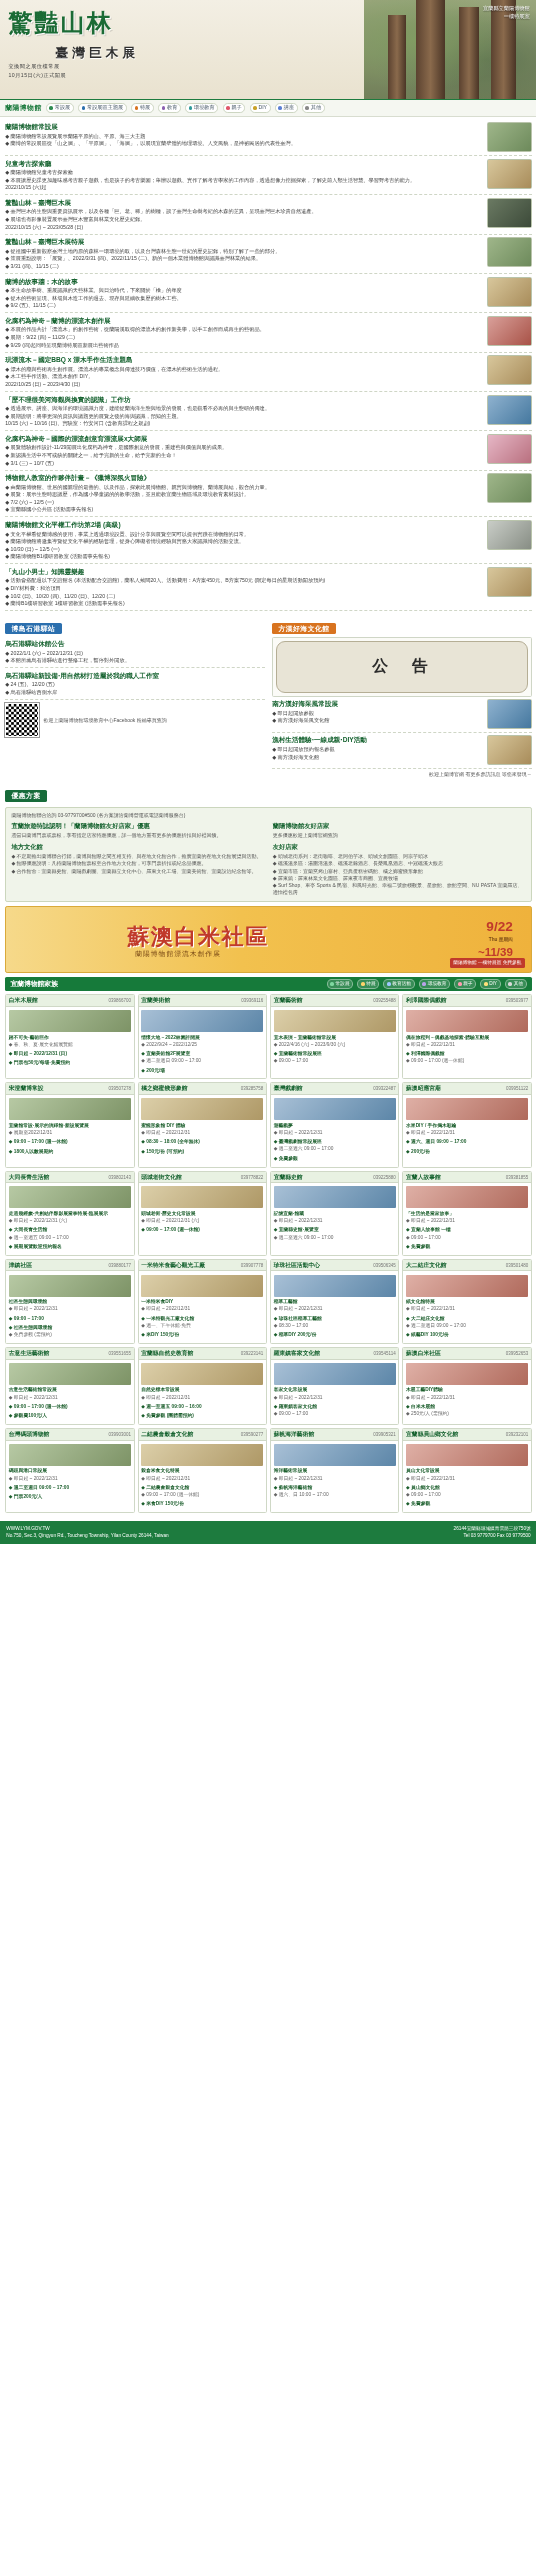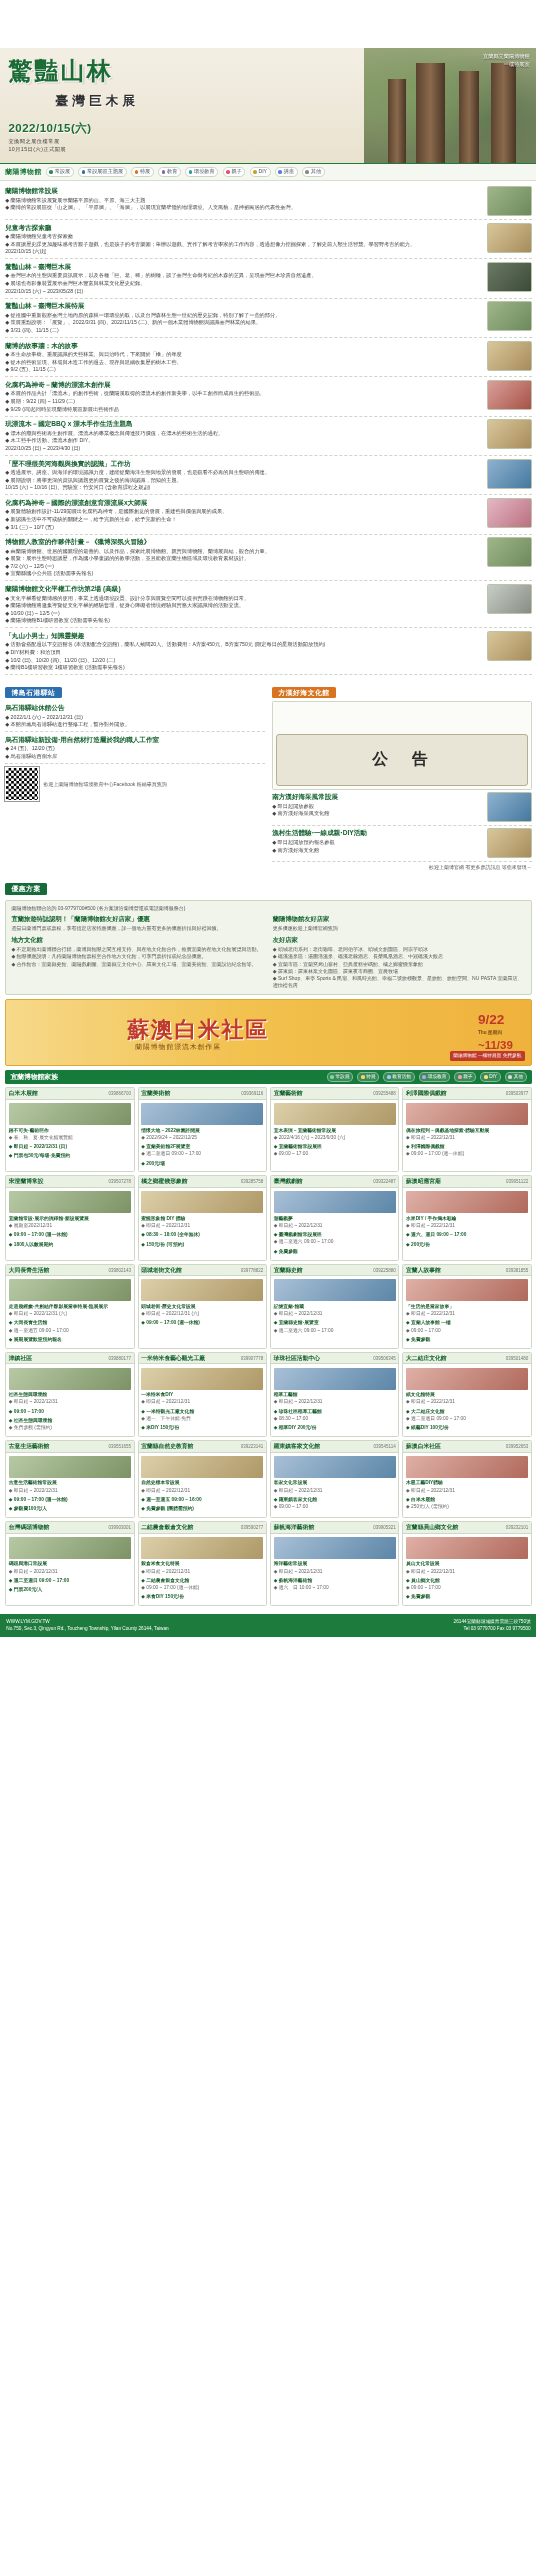--- a/index.html
+++ b/index.html
@@ -42,24 +42,23 @@
     text-align: center;
     line-height: 1.2;
     font-weight: bold;
     min-width: 50px;
   }
   .topbar .logo .en { font-size: 2.9px; color: #444; font-weight: normal; display:block; }
 
   .hero {
     background: linear-gradient(180deg,#f3efe4 0%, #e9e2cf 100%);
     position: relative;
-    height: 116px;
+    height: 100px;
     overflow: hidden;
     border-bottom: 1.6px solid #1d7b3e;
-    margin-top: 48px;
   }
   .hero .trees {
     position: absolute; right: 0; top: 0; bottom: 0; width: 173px;
     background:
       radial-gradient(ellipse at 30% 40%, #6e8f4e 0%, rgba(110,143,78,0) 60%),
       radial-gradient(ellipse at 70% 60%, #47603a 0%, rgba(71,96,58,0) 65%),
       linear-gradient(180deg,#8a9a6a,#5d6f45);
     opacity: .85;
   }
   .hero .trunk { position:absolute; bottom:0; width:25px; background:linear-gradient(90deg,#5b4230,#8a6a4c,#4a3526); }
@@ -128,21 +127,21 @@
   .two-col { display: grid; grid-template-columns: 1fr 1fr; gap: 0 7.3px; }
 
   
   .poster {
     border: 0.5px solid #cfd6c6; border-radius: 1.6px; padding: 3.1px;
     background: #fbfbf7;
   }
   .poster .big {
     background: #e8e4d6; border: 1px solid #b5ae95; color: #2b2b2b;
     font-size: 15.7px; font-weight: bold; letter-spacing: 4.2px; text-align:center;
-    padding: 13.6px 0; border-radius: 3px; margin-top: 29px;
+    padding: 13.6px 0; border-radius: 9px;
   }
   .qr {
     width: 34px; height: 34px; background:
       repeating-conic-gradient(#000 0 25%, #fff 0 50%) 0 0/5.2px 5.2px;
     border: 1.6px solid #fff; outline: 0.5px solid #999;
   }
   .small { font-size: 5px; color:#555; }
 
   
   .promo { background:#f0f4ea; border:0.5px solid #cbd6bd; border-radius:2.1px; padding: 4.2px 5.2px; margin: 3.1px 5.2px; }
@@ -153,21 +152,21 @@
   .banner {
     margin: 4.2px 5.2px; height: 67px; border-radius: 2.1px; position: relative; overflow:hidden;
     background: linear-gradient(90deg,#f6d98a 0%, #f2c14e 45%, #efb23c 100%);
     border: 0.5px solid #d9a93a;
   }
   .banner .bt {
     position:absolute; left: 121px; top: 13.6px; font-size: 22px; font-weight: bold;
     color: #c03a2b; letter-spacing: 1.6px; text-shadow: 1px 1px 0 #fff;
   }
   .banner .bs { position:absolute; left: 129px; top: 42px; font-size: 6.8px; color:#7a4a16; letter-spacing:1px;}
-  .banner .bd { position:absolute; right: 18px; top: 10.5px; text-align:left; color:#c03a2b; font-weight:bold; }
+  .banner .bd { position:absolute; right: 18px; top: 10.5px; text-align:right; color:#c03a2b; font-weight:bold; }
   .banner .bd .d1 { font-size: 13.6px; }
   .banner .bd .d2 { font-size: 11.5px; }
   .banner .bd .sm { font-size: 4.7px; color:#7a4a16; }
   .banner .stamp {
     position:absolute; right: 6.3px; bottom: 4.2px; background:#c03a2b; color:#fff;
     font-size: 4.7px; padding: 1.6px 3.1px; border-radius: 1.6px; text-align:center; line-height:1.3;
   }
 
   
   .family-head {
@@ -210,21 +209,20 @@
     <div class="trunk t2"></div>
     <div class="trunk t3"></div>
     <div class="trunk t4"></div>
     <div class="venue">
       <div>宜蘭縣立蘭陽博物館</div>
       <div>一樓特展室</div>
     </div>
     <div class="hero-inner">
       <h1>驚豔山林</h1>
       <h2>臺灣巨木展</h2>
-      <div class="date">2022/10/15(六)</div>
       <div class="sub1">交換閱之展位樓常展</div>
       <div class="sub1">10月15日(六)正式開展</div>
 
     </div>
   </div>
 
   <div class="filterbar">
     <span class="title">蘭陽博物館</span>
     <span class="chip">
         <span class="dot" style="background:#2e8b50"></span>

